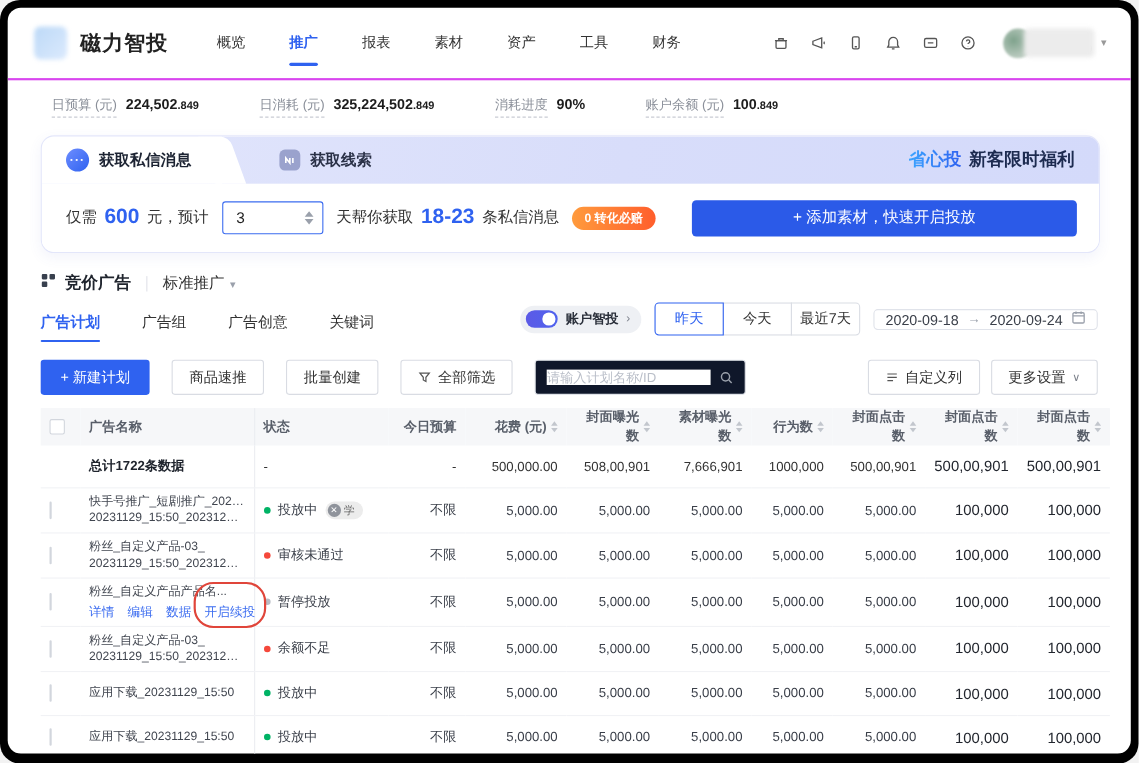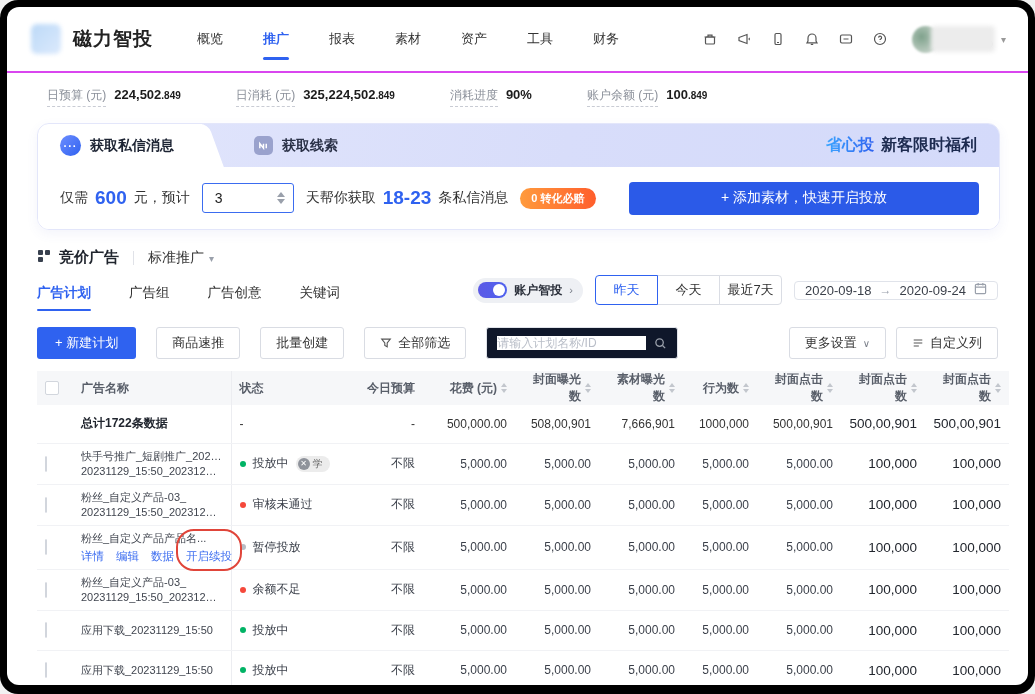--- a/index.html
+++ b/index.html
@@ -304,28 +304,28 @@
     </button>
     <div class="search-box">
       <input placeholder="请输入计划名称/ID" style="">
       <svg viewBox="0 0 14 14">
             <circle cx="6" cy="6" r="4"></circle>
             <path d="M9.2 9.2L12 12"></path>
           </svg>
     </div>
     <div class="toolbar-right">
       <button class="btn-plain">
+        <svg viewBox="0 0 14 14">
+              <path d="M2 3.5h10M2 7h10M2 10.5h6"></path>
+            </svg>
+        <span>自定义列</span>
+      </button>
+      <button class="btn-plain">
         <span>更多设置</span>
         <span class="caret-sm">∨</span>
-      </button>
-      <button class="btn-plain">
-        <svg viewBox="0 0 14 14">
-              <path d="M2 3.5h10M2 7h10M2 10.5h6"></path>
-            </svg>
-        <span>自定义列</span>
       </button>
     </div>
   </div>
 
   <div class="table-wrap">
     <table>
       <thead>
             <tr id="thead-row">
               <th style="width: 36px;">
                 <div class="th-inner">

